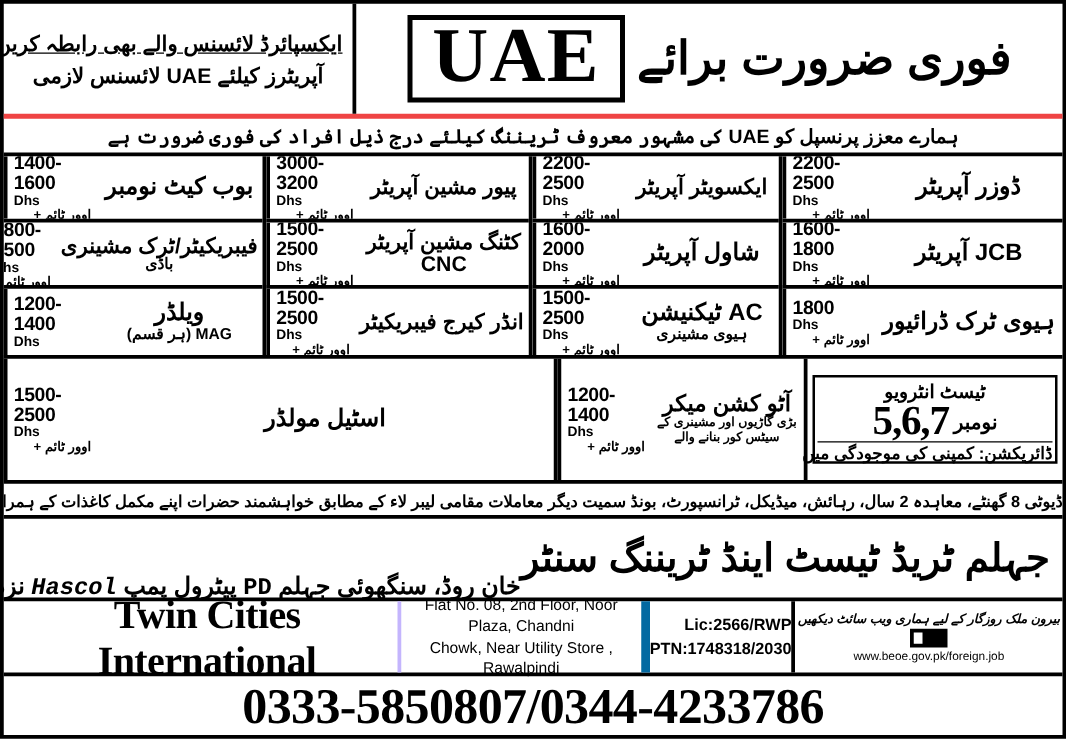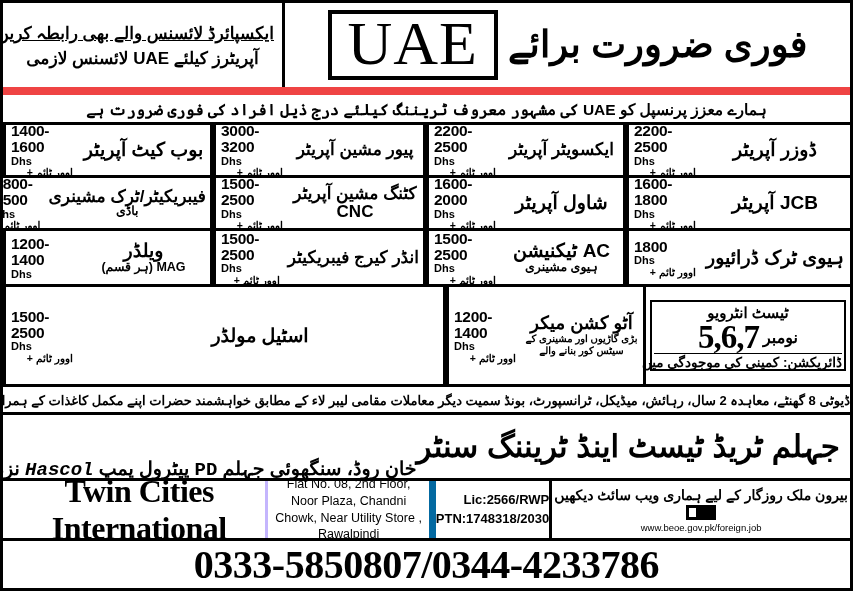--- a/index.html
+++ b/index.html
@@ -15,21 +15,21 @@
     position: relative;
     width: 853px; height: 591px;
     border: 3px solid #000;
     background: #fff;
   }
 
   
   .top-row {
     display: flex;
     height: 92px;
-    border-bottom: 8px solid #ef4444;
+    border-bottom: 4px solid #ef4444;
   }
   .top-left {
     width: 282px;
     border-right: 3px solid #000;
     padding: 6px 8px 4px 8px;
     direction: rtl;
     text-align: center;
     display: flex;
     flex-direction: column;
     justify-content: center;
@@ -60,21 +60,21 @@
   }
   .hdr-urdu {
     font-size: 37px;
     font-weight: bold;
     letter-spacing: -1px;
     white-space: nowrap;
   }
   .hdr-uae {
     font-family: "Liberation Serif", serif;
     font-size: 62px;
-    font-weight: normal;
+    font-weight: bold;
     letter-spacing: 1px;
     border: 4px solid #000;
     padding: 0 16px 4px 16px;
     line-height: 0.95;
   }
 
   .subhdr {
     height: 30px;
     border-bottom: 3px solid #000;
     direction: rtl;
@@ -295,21 +295,21 @@
   }
   .ft-beoe {
     flex: 1;
     display: flex;
     flex-direction: column;
     align-items: center;
     justify-content: center;
     gap: 2px;
     padding: 2px;
   }
-  .ft-beoe .ur { direction: rtl; font-size: 14px; font-weight: bold; white-space: nowrap; }
+  .ft-beoe .ur { direction: rtl; font-size: 10px; font-weight: bold; white-space: nowrap; font-style: italic; }
   .ft-beoe .lnk { font-size: 9.5px; }
   .ft-beoe .flag {
     width: 30px; height: 15px;
     background: #000;
     position: relative;
   }
   .ft-beoe .flag::after {
     content: "";
     position: absolute; left: 3px; top: 3px;
     width: 7px; height: 9px; background: #fff;
@@ -345,21 +345,21 @@
     </div>
   </div>
 
   <div class="subhdr">ہمارے معزز پرنسپل کو UAE کی مشہور معروف ٹریننگ کیلئے درج ذیل افراد کی فوری ضرورت ہے</div>
 
   <div class="grid">
 
     <div class="col c1">
       <div class="cell">
         <div class="title">
-          <span>بوب کیٹ آپریٹر</span>
+          <span>بوب کیٹ نومبر</span>
           <span class="small"></span>
         </div>
         <div class="pay">
           <div class="amt" style="white-space:pre-line">1400-
 1600</div>
           <div class="dhs">Dhs</div>
           <div class="ot">اوور ٹائم +</div>
         </div>
       </div>
       <div class="cell">

